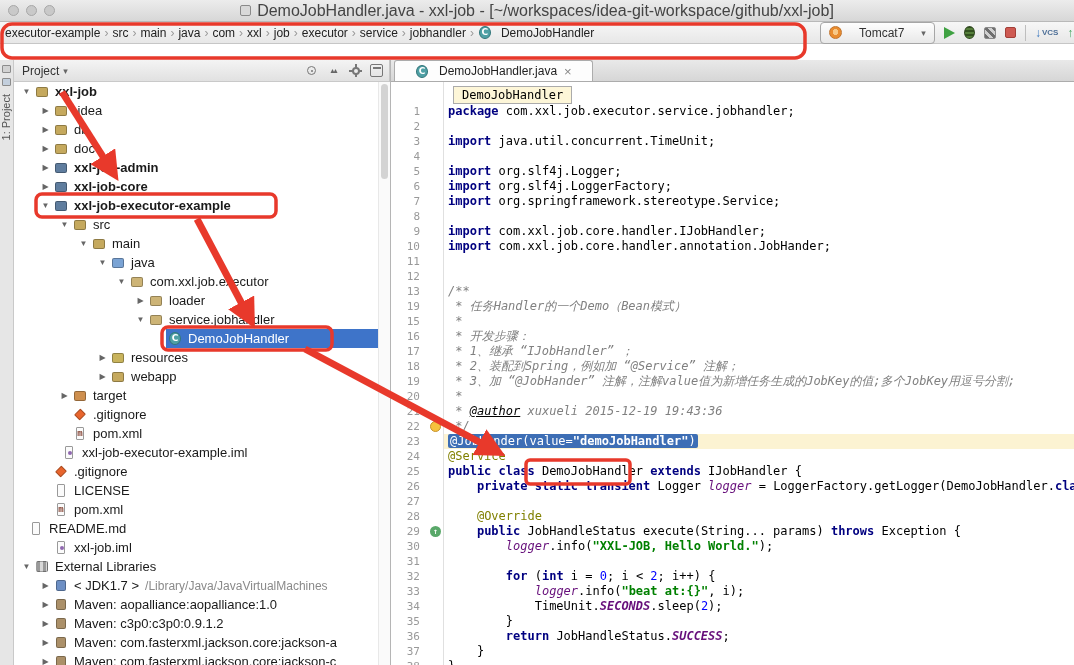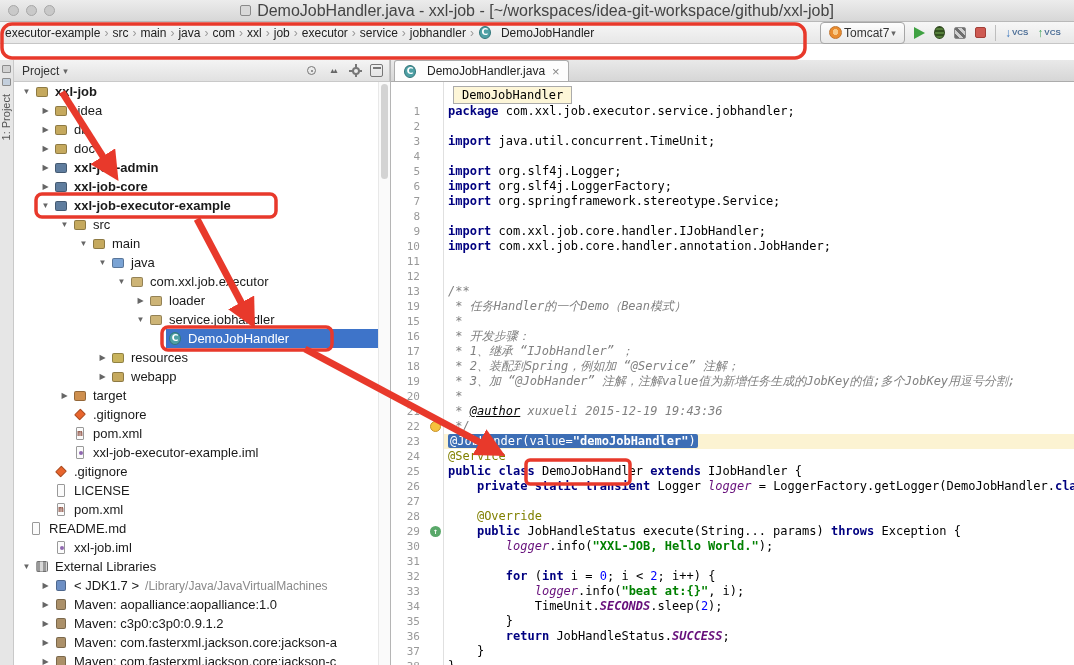--- a/index.html
+++ b/index.html
@@ -12,21 +12,21 @@
   .light{width:11px;height:11px;border-radius:50%;background:#C9C9C9;border:1px solid #A8A8A8}
   .win-icon{display:inline-block;width:11px;height:11px;border:1px solid #8A8A8A;border-radius:2px;background:#D9D9D9;margin-right:6px}
   .title-text{white-space:nowrap;overflow:hidden}
 
   
   .navbar{position:absolute;left:0;top:22px;width:1074px;height:22px;background:linear-gradient(#F7F7F7,#E7E7E7);border-bottom:1px solid #C6C6C6;display:flex;z-index:2}
   .crumbs{display:flex;align-items:center;height:100%;padding-left:3px;white-space:nowrap;overflow:hidden;width:806px;flex:none}
   .crumb{font-size:12px;color:#222;padding:2px 2px;display:flex;align-items:center;gap:3px}
   .crumb-sep{color:#9A9A9A;font-size:12px;padding:0 2px}
   .runbar{display:flex;align-items:center;gap:9px;margin-left:14px}
-  .combo{display:flex;align-items:center;gap:2px;background:linear-gradient(#FEFEFE,#E8E8E8);border:1px solid #A6A6A6;border-radius:4px;padding:0 8px;font-size:12px;color:#333;height:22px}
+  .combo{display:flex;align-items:center;gap:17px;background:linear-gradient(#FEFEFE,#E8E8E8);border:1px solid #A6A6A6;border-radius:4px;padding:0 8px;font-size:12px;color:#333;height:22px}
   .combo-arrow{color:#666;font-size:9px}
   .tomcat-ico{width:13px;height:13px;border-radius:50%;background:radial-gradient(circle at 50% 45%,#F7C887 0 35%,#E98C2F 36% 100%);border:1px solid #C0742E;display:inline-block}
   .play{width:0;height:0;border-left:11px solid #3FA142;border-top:6px solid transparent;border-bottom:6px solid transparent;display:inline-block}
   .bug{width:11px;height:13px;border-radius:50%;background:repeating-linear-gradient(0deg,#567F3B 0 2px,#32511F 2px 4px);display:inline-block;border:1px solid #2E471E}
   .cov{width:12px;height:12px;display:inline-block;background:repeating-linear-gradient(45deg,#6E6E6E 0 3px,#CFCFCF 3px 6px);border:1px solid #8A8A8A;border-radius:2px}
   .stop{width:11px;height:11px;background:#CE5A52;border:1px solid #A23F38;border-radius:2px;display:inline-block}
   .tsep{width:1px;height:16px;background:#BEBEBE;display:inline-block}
   .vcs{display:inline-flex;align-items:center;font-size:8px;font-weight:bold;color:#4C6E96;gap:1px}
   .vcs-arrow{font-size:12px;font-weight:bold}
   .vcs-arrow.down{color:#3B78BF}
@@ -85,21 +85,21 @@
   .ico[data-icon="class"]::before{background:#4FA0A5;border-radius:50%;left:1px;right:2px;top:0;bottom:0;border-color:#33767A}
   .ico[data-icon="class"]::after{content:"C";position:absolute;left:1px;right:2px;top:0;bottom:0;color:#fff;font-weight:bold;font-size:9px;font-family:"DejaVu Sans",sans-serif;text-align:center;line-height:13px}
 
   
   .vscroll{position:absolute;left:378px;top:82px;width:12px;bottom:0;background:#FAFAFA;border-left:1px solid #E8E8E8;z-index:3}
   .vthumb{margin:2px;height:95px;background:#D3D3D3;border-radius:5px}
 
   
   .editor{position:absolute;left:390px;top:60px;right:0;bottom:0;background:#fff;border-left:1px solid #B5B5B5}
   .tabbar{height:22px;background:linear-gradient(#E9E9E9,#D6D6D6);border-bottom:1px solid #ACACAC;display:flex;align-items:flex-end;padding-left:3px}
-  .tab{display:flex;align-items:center;gap:4px;background:#FDFDFD;border:1px solid #ACACAC;border-bottom:none;height:21px;padding:0 8px;font-size:12px;color:#222;border-radius:3px 3px 0 0}
+  .tab{display:flex;align-items:center;gap:4px;background:#FDFDFD;border:1px solid #ACACAC;border-bottom:none;height:21px;padding:0 20px;font-size:12px;color:#222;border-radius:3px 3px 0 0}
   .tab-close{color:#888;font-size:13px;margin-left:3px;line-height:1}
   .tagbox{position:absolute;left:62px;top:26px;background:#FDF6D8;border:1px solid #ABABAB;padding:1px 8px;font-family:"DejaVu Sans Mono",monospace;font-size:12px;color:#000;z-index:6}
   .gutterbg{position:absolute;left:0;top:22px;width:53px;bottom:0;background:#FFFFFF;border-right:1px solid #E0E0E0;z-index:1}
   .code{position:absolute;left:0;top:22px;right:0;bottom:0;padding-top:22px;overflow:hidden;font-family:"DejaVu Sans Mono",monospace;font-size:12px;z-index:2}
   .line{display:flex;height:15px;line-height:15px;white-space:pre}
   .lnum{width:36px;text-align:right;padding-right:7px;color:#999;font-size:11px;flex:none}
   .gic{width:17px;flex:none;position:relative}
   .gic-bulb::before{content:"";position:absolute;left:3px;top:2px;width:9px;height:9px;border-radius:50%;background:#F6C23E;border:1px solid #C6922B}
   .gic-override::before{content:"";position:absolute;left:3px;top:2px;width:11px;height:11px;border-radius:50%;background:#59A869}
   .gic-override::after{content:"\2191";position:absolute;left:3px;top:2px;width:11px;height:11px;color:#fff;font-size:8px;line-height:11px;text-align:center;font-weight:bold}
@@ -350,21 +350,21 @@
             <span class="tlabel">.gitignore</span>
           </span>
         </div>
         <div class="trow" style="padding-left: 44px;">
           <span class="arrow"></span>
           <span class="chip">
             <span class="ico" data-icon="maven"></span>
             <span class="tlabel">pom.xml</span>
           </span>
         </div>
-        <div class="trow" style="padding-left: 44px;">
+        <div class="trow" style="padding-left: 33px;">
           <span class="arrow"></span>
           <span class="chip">
             <span class="ico" data-icon="iml"></span>
             <span class="tlabel">xxl-job-executor-example.iml</span>
           </span>
         </div>
         <div class="trow" style="padding-left: 25px;">
           <span class="arrow"></span>
           <span class="chip">
             <span class="ico" data-icon="gitignore"></span>

